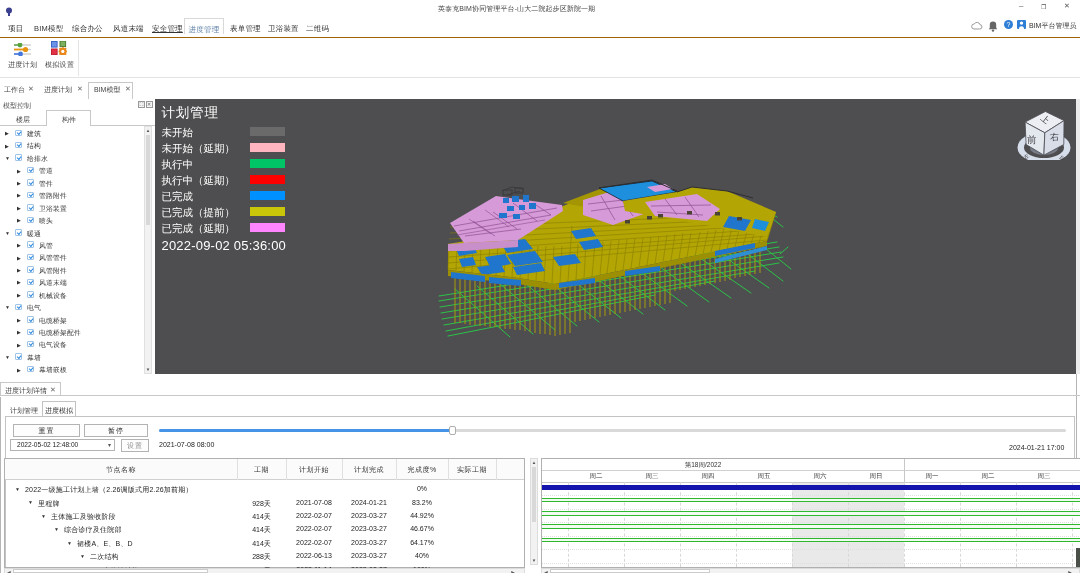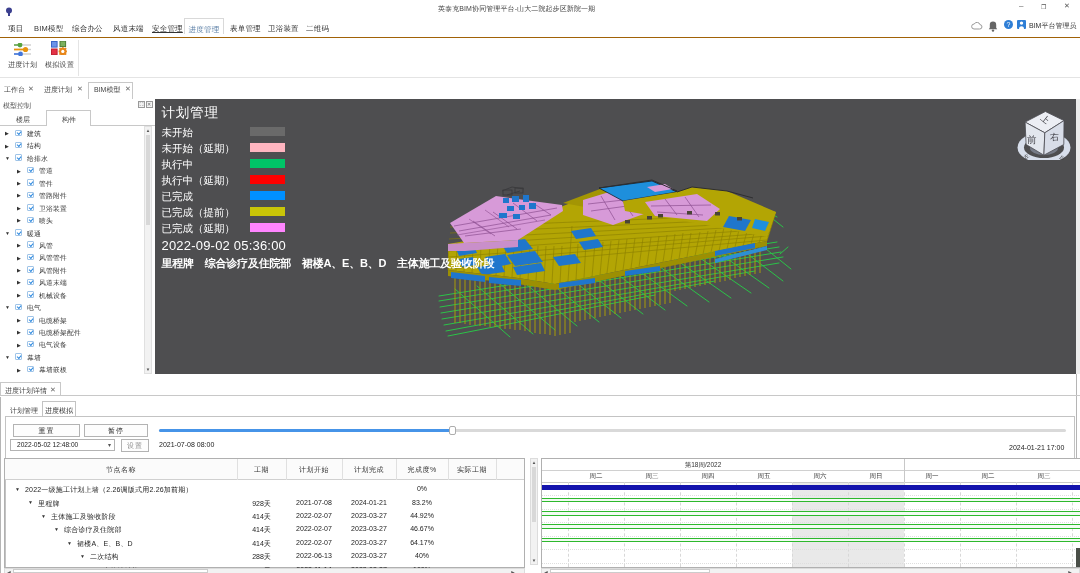--- a/index.html
+++ b/index.html
@@ -546,21 +546,20 @@
       <div class="legsw" style="top:59.5px;background:#00c567;"></div>
     <div class="leg" style="top:75px;font-size:10.5px;">执行中（延期）</div>
       <div class="legsw" style="top:75.5px;background:#fe0000;"></div>
     <div class="leg" style="top:91px;font-size:10.5px;">已完成</div>
       <div class="legsw" style="top:91.5px;background:#0090ff;"></div>
     <div class="leg" style="top:107px;font-size:10.5px;">已完成（提前）</div>
       <div class="legsw" style="top:107.5px;background:#c9c508;"></div>
     <div class="leg" style="top:123px;font-size:10.5px;">已完成（延期）</div>
       <div class="legsw" style="top:123.5px;background:#ff85ff;"></div>
     <div class="leg" style="top:138.5px;font-size:13px;letter-spacing:0.2px;">2022-09-02  05:36:00</div>
-    <div class="leg" style="top:156.5px;font-size:11px;font-weight:bold;letter-spacing:-0.2px;">里程牌　综合诊疗及住院部　裙楼A、E、B、D　主体施工及验收阶段</div>
     <div id="navcube" style="position:absolute;left:860px;top:-1px;">
       <svg width="58" height="62" viewBox="0 0 58 62">
         <ellipse cx="29" cy="49.5" rx="26.5" ry="15.5" fill="#d7deeb"></ellipse>
         <ellipse cx="29" cy="49.5" rx="20" ry="10.5" fill="#4e4e50"></ellipse>
         <ellipse cx="29" cy="50" rx="14" ry="7" fill="#767b87"></ellipse>
         <text x="9" y="61" font-size="5" fill="#333" transform="rotate(-35 10 59)">左</text>
         <text x="45" y="61" font-size="5" fill="#333" transform="rotate(35 46 59)">后</text>
         <g stroke="#4a4a50" stroke-width="0.8" stroke-linejoin="round">
           <polygon points="30.4,13.5 49,22.6 29.8,34.8 10.1,24.1" fill="#eceef4"></polygon>
           <polygon points="10.1,24.1 29.8,34.8 28.9,57.2 11.1,46.5" fill="#e3e7ee"></polygon>

